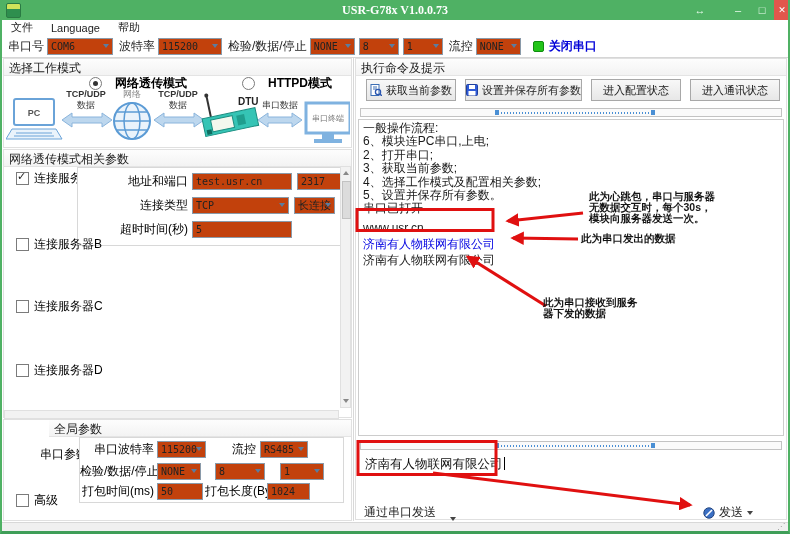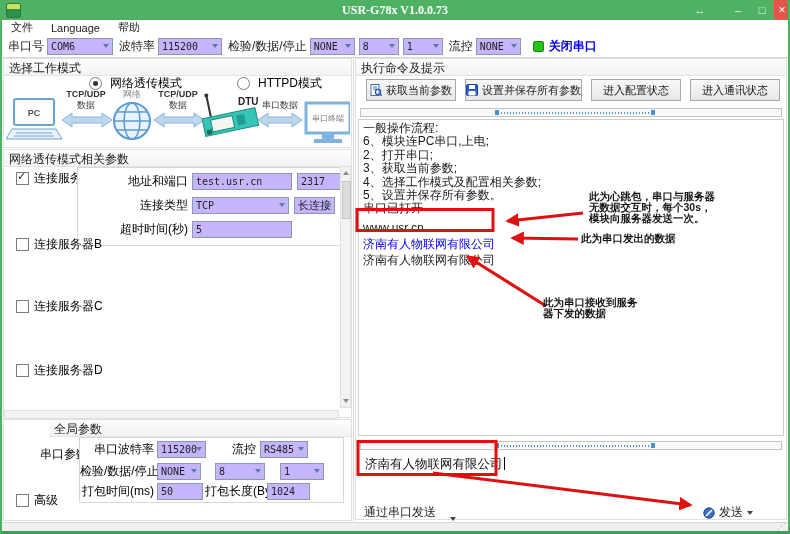--- a/index.html
+++ b/index.html
@@ -18,42 +18,42 @@
   .wc.swap{margin-right:14px;}
   .wc.close{background:#e2574c;color:#fff;width:16px;height:20px;font-size:9px;}
 
   
   .menubar{position:absolute;left:2px;right:2px;top:20px;height:15px;background:#fff;border-bottom:1px solid #ececec;
            display:flex;align-items:center;font-size:11px;color:#222;}
   .menu-item{padding:0 9px;}
   .toolbar{position:absolute;left:2px;right:2px;top:35px;height:22px;background:#fff;border-bottom:1px solid #d6d6d6;
            display:flex;align-items:center;font-size:12px;color:#222;}
   .toolbar .lbl{margin:0 3px 0 6px;white-space:nowrap;}
-  .combo,.tinput{position:relative;height:15px;border:1px solid #8a9aa9;background:#c4b5fd;
+  .combo,.tinput{position:relative;height:15px;border:1px solid #8a9aa9;background:#c2410c;
            font-family:"DejaVu Sans Mono",monospace;font-size:10px;color:#222;box-sizing:content-box;
            display:flex;align-items:center;overflow:hidden;}
   .combo{padding:0 13px 0 3px;}
   .tinput{padding:0 3px;text-align:right;}
   .combo .arr{position:absolute;right:3px;top:5px;width:0;height:0;border-left:3px solid transparent;
            border-right:3px solid transparent;border-top:4px solid #5a7da0;}
   .dot{width:9px;height:9px;background:#22c418;border:1px solid #0f8d0f;border-radius:2px;margin:0 5px 0 12px;}
   .close-serial{color:#0000d8;font-weight:bold;font-size:12px;}
 
   
   .leftcol{position:absolute;left:3px;top:58px;width:349px;height:463px;}
   .rightcol{position:absolute;left:355px;top:58px;width:432px;height:462px;}
   .vdiv{position:absolute;left:353px;top:58px;bottom:13px;width:1px;background:#d8d8d8;}
   .group{position:absolute;left:0;right:0;background:#fff;border:1px solid #e0e0e0;box-sizing:border-box;}
   .group-title{height:14px;font-size:12px;color:#222;padding:1px 5px;background:linear-gradient(#fdfdfd,#f3f3f3);
            border-bottom:1px solid #e4e4e4;}
 
   
   .g-work{top:0;height:90px;}
   .radio-row{position:absolute;left:0;top:16px;width:100%;display:flex;font-size:12px;}
-  .radio-opt{display:flex;align-items:center;gap:8px;}
+  .radio-opt{display:flex;align-items:center;gap:13px;font-weight:bold;}
   .radio-opt.first{margin-left:85px;}
   .radio-opt.second{margin-left:55px;}
   .rb{width:11px;height:11px;border:1px solid #7b7b7b;border-radius:50%;background:#fff;position:relative;}
   .rb.sel::after{content:"";position:absolute;left:3px;top:3px;width:5px;height:5px;border-radius:50%;background:#333;}
 
   
   .g-net{top:91px;height:269px;}
   .cbrow{position:absolute;display:flex;align-items:center;gap:5px;font-size:12px;}
   .cb{width:11px;height:11px;border:1px solid #7b7b7b;background:#fff;position:relative;font-size:11px;line-height:11px;}
   .cb.checked::after{content:"✓";position:absolute;left:0px;top:-2px;color:#222;font-weight:bold;}

